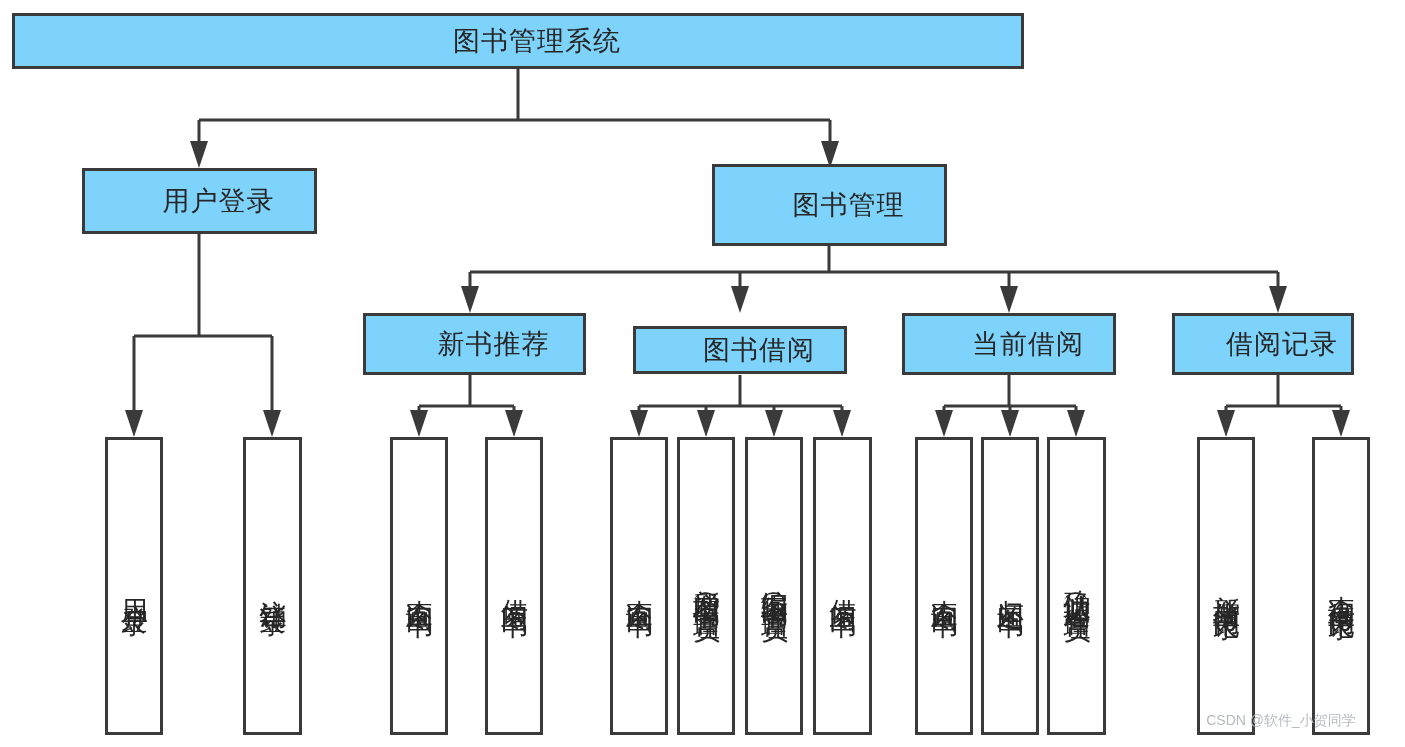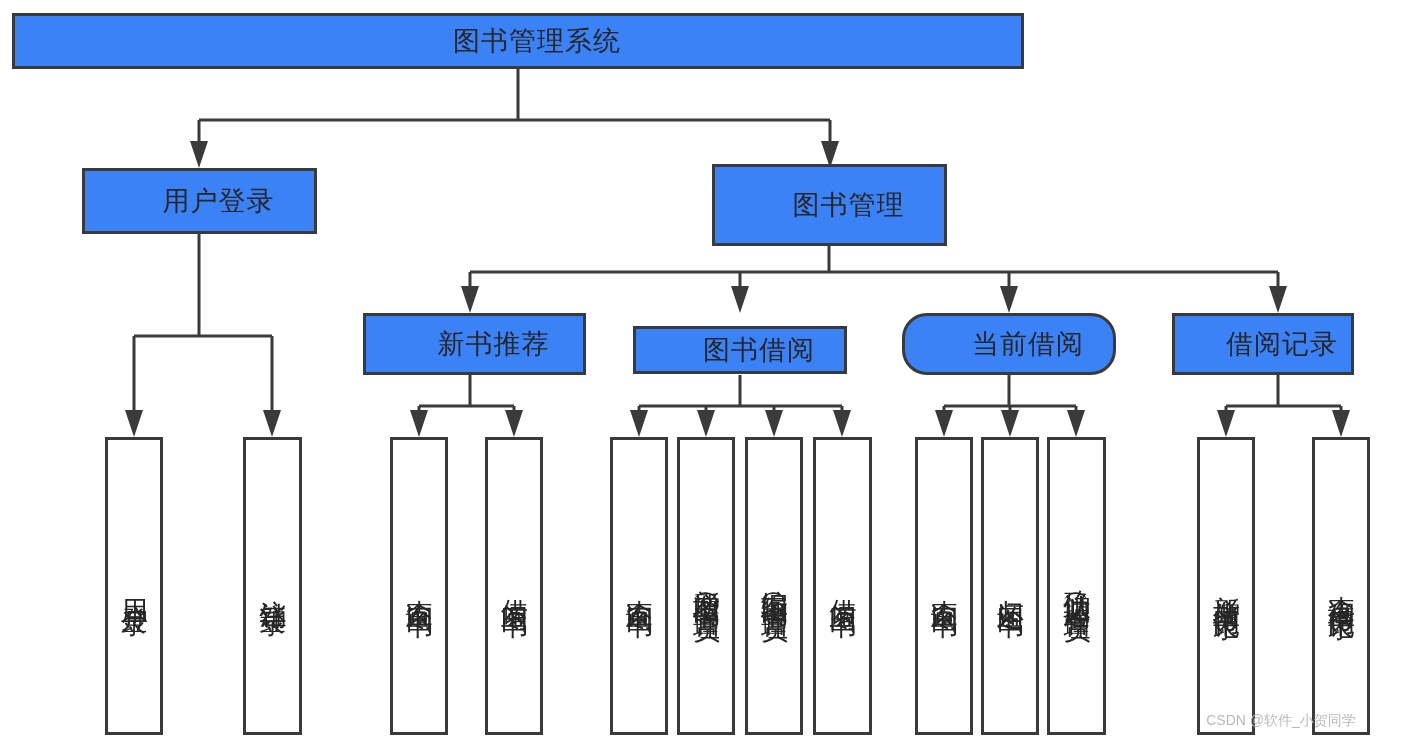--- a/index.html
+++ b/index.html
@@ -19,21 +19,21 @@
     position: absolute;
     left: 0;
     top: 0;
     width: 1405px;
     height: 747px;
   }
   .node {
     position: absolute;
     box-sizing: border-box;
     border: 3px solid #3a3a3a;
-    background: #3b82f6;
+    background: #7dd3fc;
     display: flex;
     align-items: center;
     justify-content: center;
     color: #262626;
     font-size: 27px;
     letter-spacing: 1px;
     white-space: nowrap;
     padding-left: 38px;
   }
   .leaf {
@@ -121,21 +121,21 @@
     </g>
   </svg>
 
   <div class="node" style="left:12px; top:13px; width:1012px; height:56px;">图书管理系统</div>
 
   <div class="node" style="left:82px; top:168px; width:235px; height:66px;">用户登录</div>
   <div class="node" style="left:712px; top:164px; width:235px; height:82px;">图书管理</div>
 
   <div class="node" style="left:363px; top:313px; width:223px; height:62px;text-align:center;">新书推荐</div>
   <div class="node" style="left:633px; top:326px; width:214px; height:48px;">图书借阅</div>
-  <div class="node" style="left:902px; top:313px; width:214px; height:62px;border-radius:25px;">当前借阅</div>
+  <div class="node" style="left:902px; top:313px; width:214px; height:62px;">当前借阅</div>
   <div class="node" style="left:1172px; top:313px; width:182px; height:62px;">借阅记录</div>
 
   <div class="leaf" style="left:105px; top:437px; width:58px; height:298px;">
     <span class="vtext">用户登录</span>
   </div>
   <div class="leaf" style="left:243px; top:437px; width:59px; height:298px;">
     <span class="vtext">注销登录</span>
   </div>
 
   <div class="leaf" style="left:390px; top:437px; width:58px; height:298px;">

